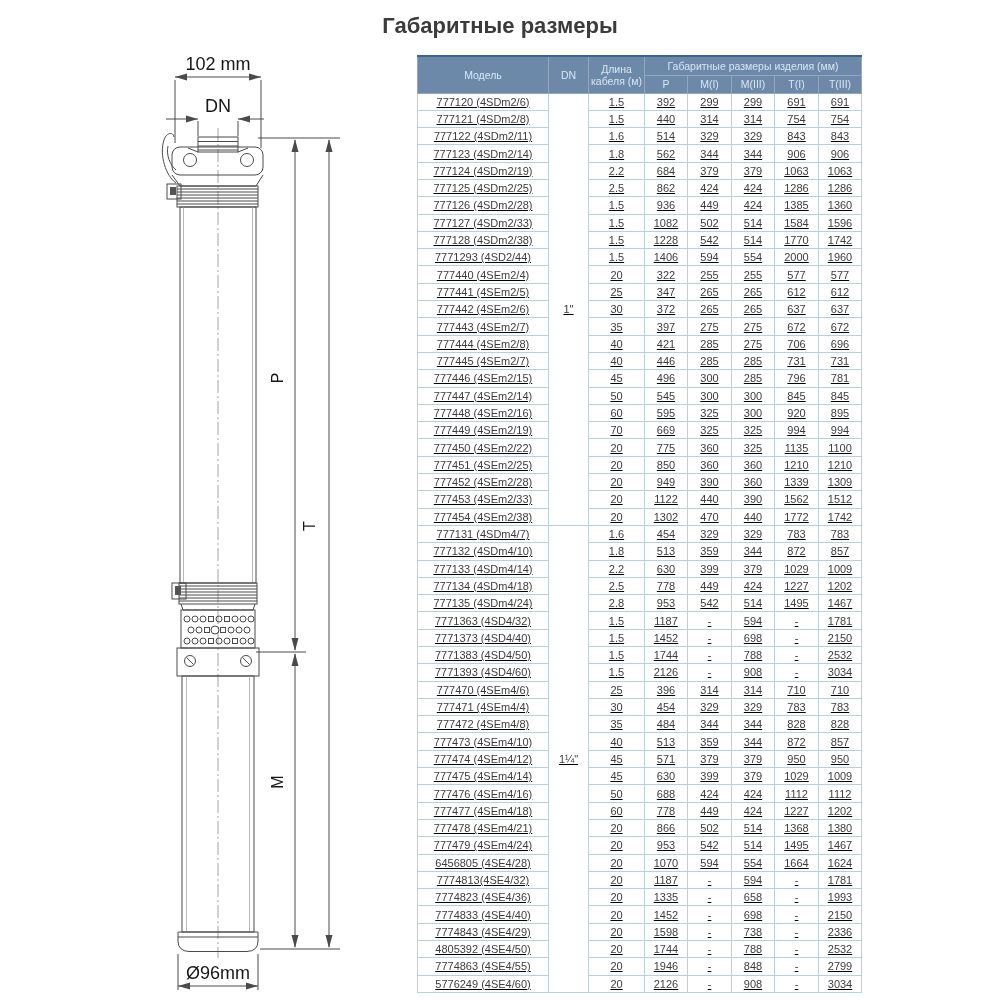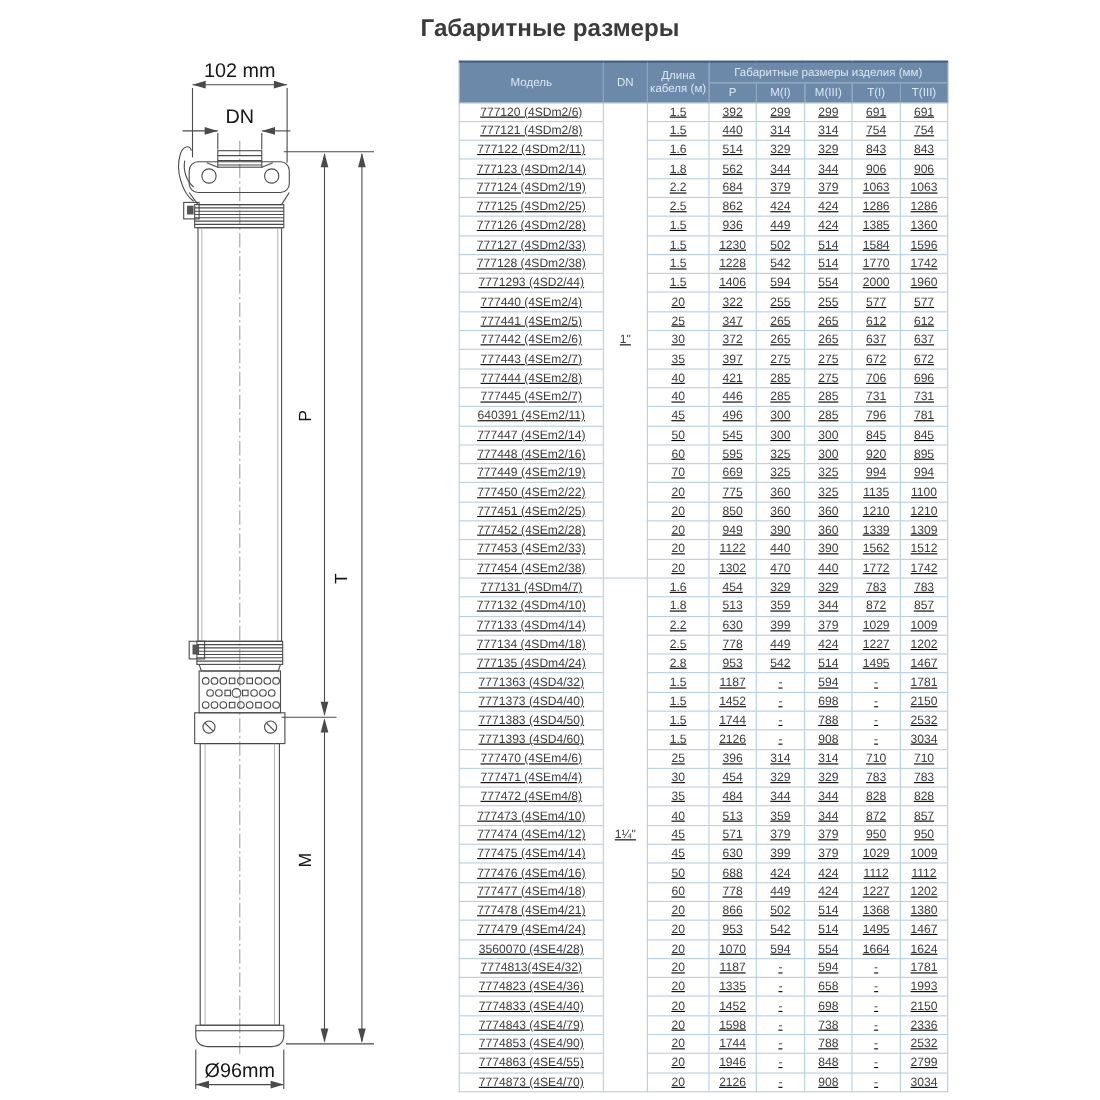--- a/index.html
+++ b/index.html
@@ -289,21 +289,21 @@
           <td>1.5</td>
           <td>936</td>
           <td>449</td>
           <td>424</td>
           <td>1385</td>
           <td>1360</td>
         </tr>
         <tr>
           <td>777127 (4SDm2/33)</td>
           <td>1.5</td>
-          <td>1230</td>
+          <td>1082</td>
           <td>502</td>
           <td>514</td>
           <td>1584</td>
           <td>1596</td>
         </tr>
         <tr>
           <td>777128 (4SDm2/38)</td>
           <td>1.5</td>
           <td>1228</td>
           <td>542</td>
@@ -368,21 +368,21 @@
         <tr>
           <td>777445 (4SEm2/7)</td>
           <td>40</td>
           <td>446</td>
           <td>285</td>
           <td>285</td>
           <td>731</td>
           <td>731</td>
         </tr>
         <tr>
-          <td>640391 (4SEm2/11)</td>
+          <td>777446 (4SEm2/15)</td>
           <td>45</td>
           <td>496</td>
           <td>300</td>
           <td>285</td>
           <td>796</td>
           <td>781</td>
         </tr>
         <tr>
           <td>777447 (4SEm2/14)</td>
           <td>50</td>
@@ -621,21 +621,21 @@
         <tr>
           <td>777479 (4SEm4/24)</td>
           <td>20</td>
           <td>953</td>
           <td>542</td>
           <td>514</td>
           <td>1495</td>
           <td>1467</td>
         </tr>
         <tr>
-          <td>3560070 (4SE4/28)</td>
+          <td>6456805 (4SE4/28)</td>
           <td>20</td>
           <td>1070</td>
           <td>594</td>
           <td>554</td>
           <td>1664</td>
           <td>1624</td>
         </tr>
         <tr>
           <td>7774813(4SE4/32)</td>
           <td>20</td>
@@ -657,48 +657,48 @@
         <tr>
           <td>7774833 (4SE4/40)</td>
           <td>20</td>
           <td>1452</td>
           <td>-</td>
           <td>698</td>
           <td>-</td>
           <td>2150</td>
         </tr>
         <tr>
-          <td>7774843 (4SE4/79)</td>
+          <td>7774843 (4SE4/29)</td>
           <td>20</td>
           <td>1598</td>
           <td>-</td>
           <td>738</td>
           <td>-</td>
           <td>2336</td>
         </tr>
         <tr>
-          <td>7774853 (4SE4/90)</td>
+          <td>4805392 (4SE4/50)</td>
           <td>20</td>
           <td>1744</td>
           <td>-</td>
           <td>788</td>
           <td>-</td>
           <td>2532</td>
         </tr>
         <tr>
           <td>7774863 (4SE4/55)</td>
           <td>20</td>
           <td>1946</td>
           <td>-</td>
           <td>848</td>
           <td>-</td>
           <td>2799</td>
         </tr>
         <tr>
-          <td>7774873 (4SE4/70)</td>
+          <td>5776249 (4SE4/60)</td>
           <td>20</td>
           <td>2126</td>
           <td>-</td>
           <td>908</td>
           <td>-</td>
           <td>3034</td>
         </tr>
       </tbody>
   </table>
 

